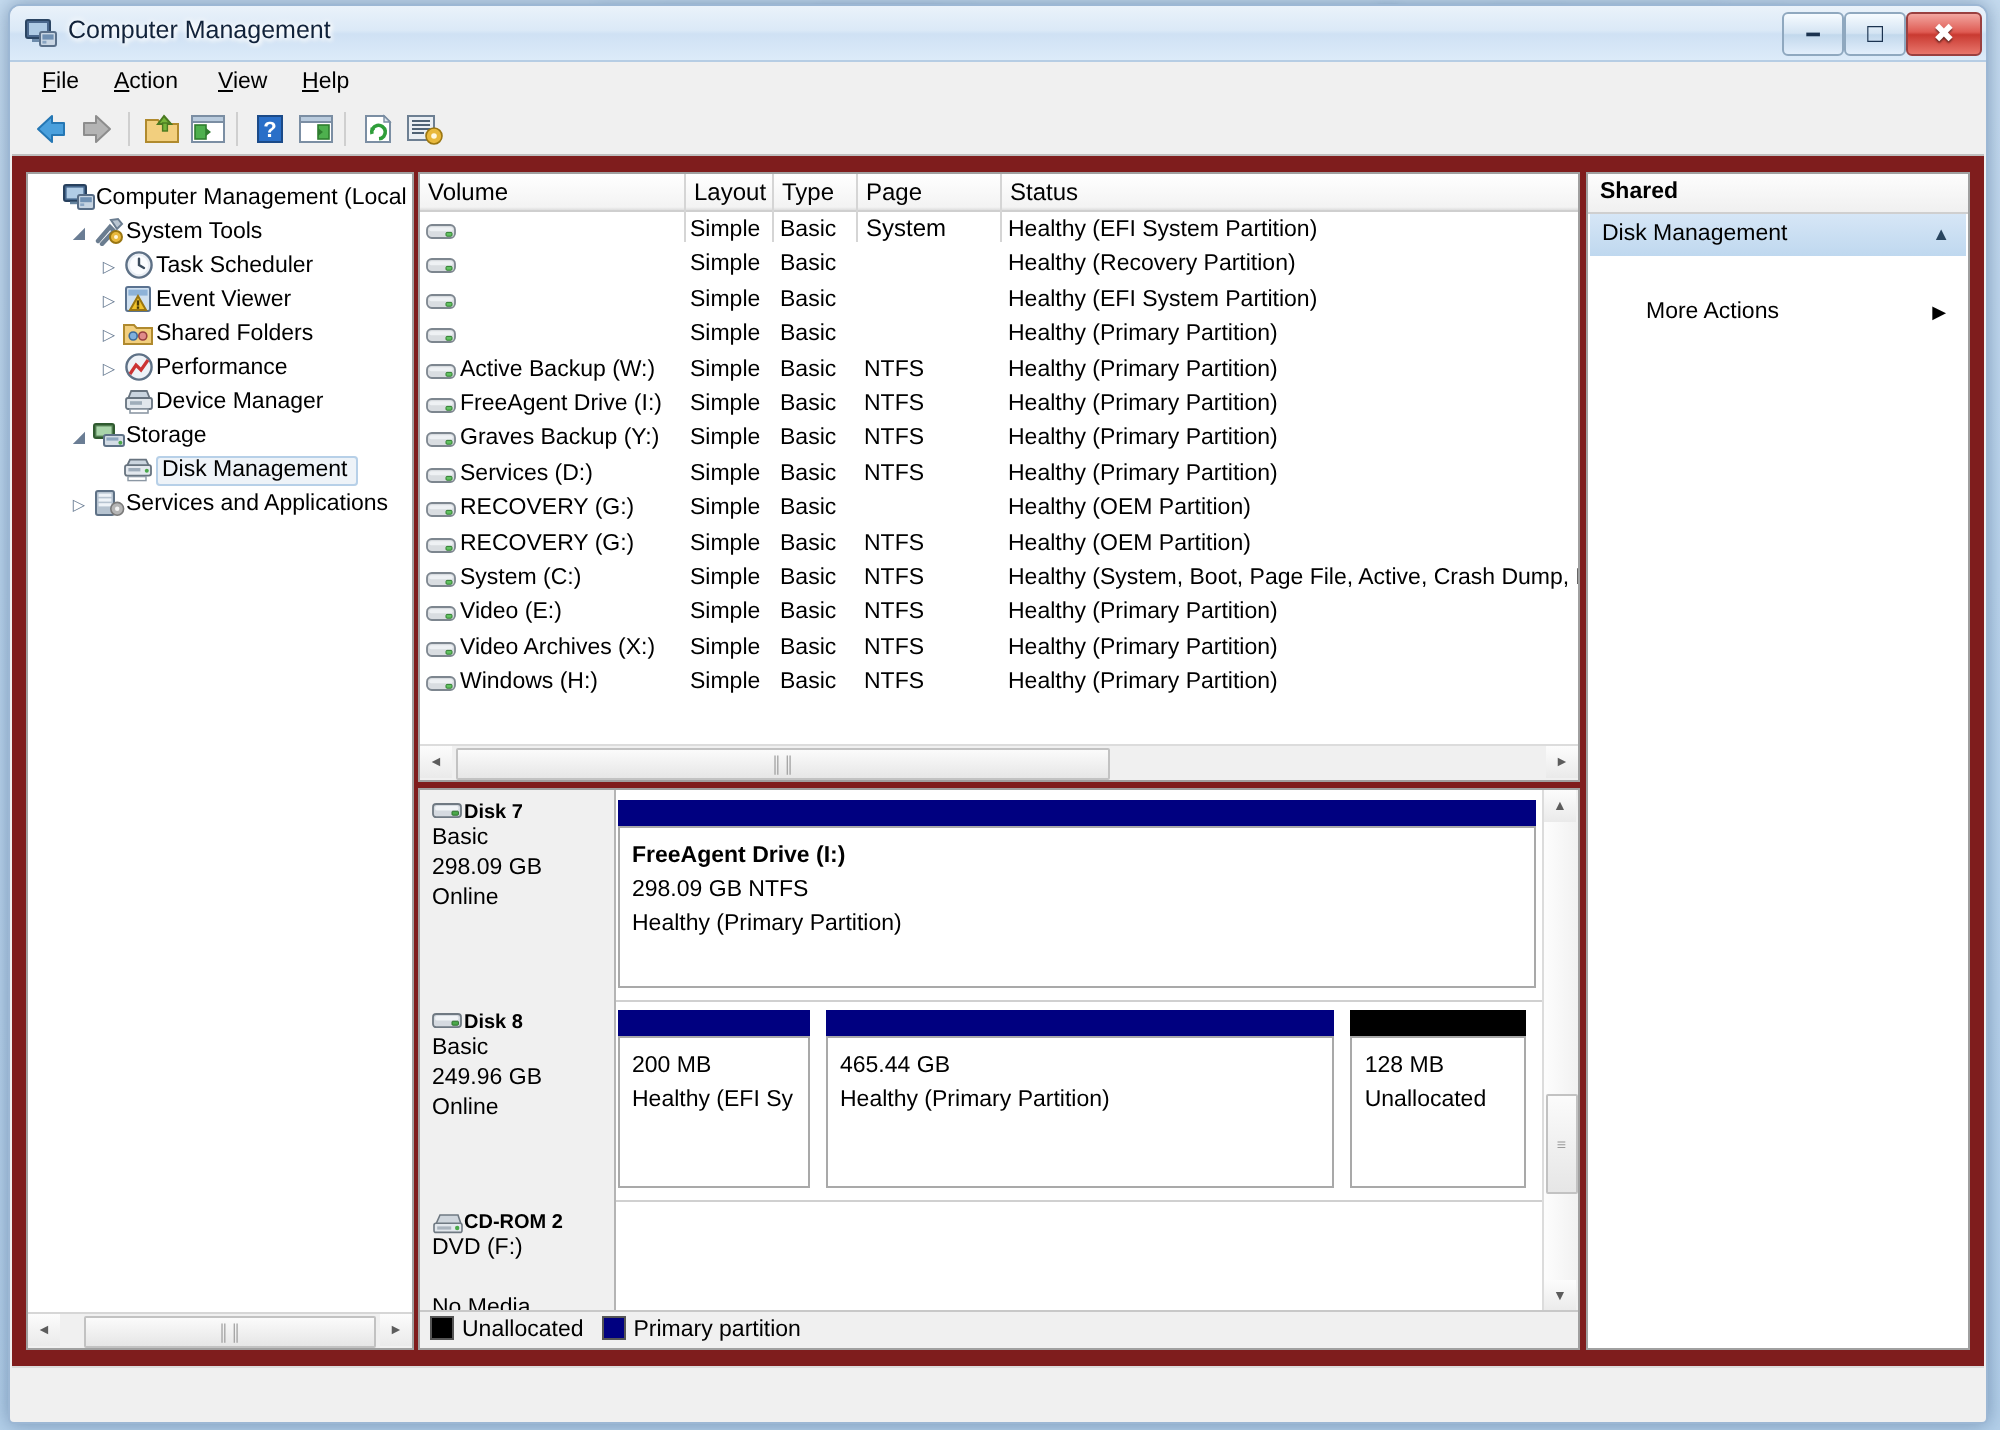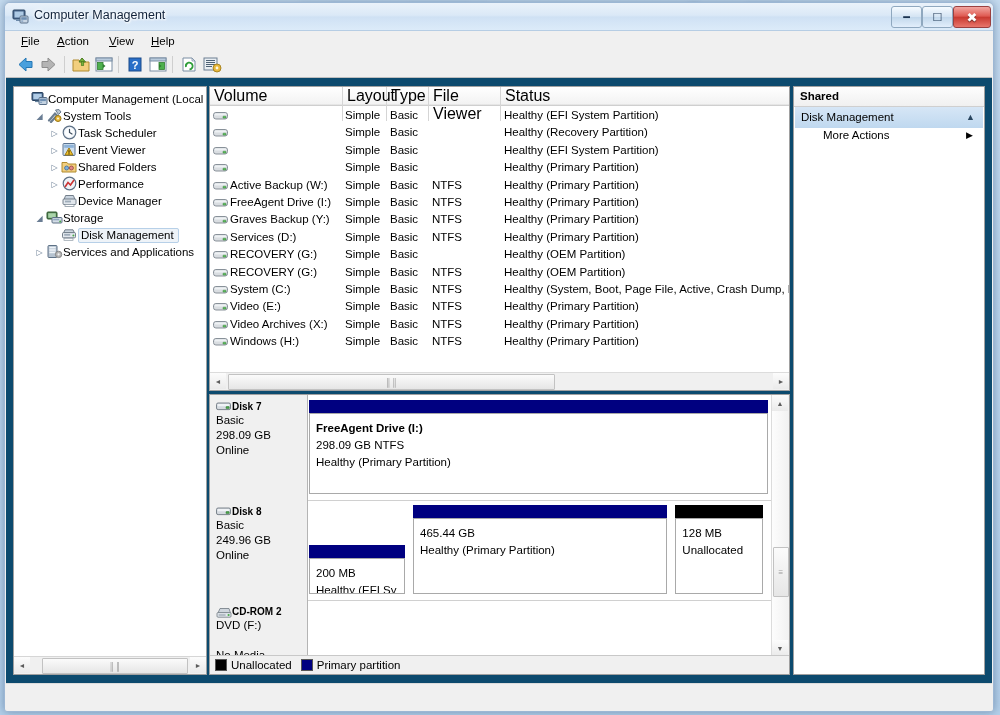--- a/index.html
+++ b/index.html
@@ -41,21 +41,21 @@
     background:#f0f0f0;border-bottom:1px solid #e2e2e2;}
   .menuitem{position:absolute;top:3px;height:15px;padding:0 7px;line-height:15px;
     font-size:11.5px;cursor:default;}
   .menuitem u{text-decoration:underline;}
   
   #toolbar{position:absolute;left:1px;top:49px;right:1px;height:25px;
     background:#f0f0f0;border-bottom:1px solid #bfbfbf;}
   .tb{position:absolute;top:3px;width:20px;height:19px;cursor:default;}
   .tbsep{position:absolute;top:4px;width:1px;height:17px;background:#cfcfcf;}
   
-  #content{position:absolute;left:1px;top:75px;right:1px;bottom:28px;background:#0c4a6e;}
+  #content{position:absolute;left:1px;top:75px;right:1px;bottom:28px;background:#7f1d1d;}
   
   #tree{position:absolute;left:7px;top:8px;width:192px;bottom:8px;
     background:#fff;border:1px solid #a0a0a0;overflow:hidden;}
   .tnode{position:absolute;left:0;height:17px;line-height:17px;white-space:nowrap;
     font-size:11.5px;cursor:default;}
   .tnode .exp{display:inline-block;width:13px;text-align:center;
     font-size:8px;color:#6a7d94;vertical-align:middle;}
   .tnode .ico{display:inline-block;width:17px;height:15px;vertical-align:middle;
     position:relative;top:-1px;}
   .tnode .lbl{vertical-align:middle;}
@@ -64,21 +64,21 @@
   #treehs{position:absolute;left:0;right:0;bottom:0;height:17px;
     background:#f0f0f0;border-top:1px solid #d6d6d6;}
   
   #mid{position:absolute;left:203px;top:8px;right:202px;bottom:8px;}
   #vollist{position:absolute;left:0;top:0;right:0;height:303px;
     background:#fff;border:1px solid #a0a0a0;overflow:hidden;}
   #volhead{position:absolute;left:0;top:0;right:0;height:18px;
     background:linear-gradient(180deg,#ffffff,#f3f3f3 92%,#dedede);
     border-bottom:1px solid #cfcfcf;}
   .vh{position:absolute;top:0;height:34px;line-height:18px;padding-left:4px;
-    font-size:16px;border-right:1px solid #d5d5d5;box-sizing:border-box;cursor:default;}
+    font-size:12px;border-right:1px solid #d5d5d5;box-sizing:border-box;cursor:default;}
   .vrow{position:absolute;left:0;right:0;height:17px;cursor:default;}
   .vc{position:absolute;top:0;height:17px;line-height:17px;font-size:11.5px;
     white-space:nowrap;overflow:hidden;}
   .drvico{position:absolute;left:3px;top:4px;width:15px;height:10px;}
   #volhs{position:absolute;left:0;right:0;bottom:0;height:17px;background:#f0f0f0;}
   
   #graph{position:absolute;left:0;top:308px;right:0;bottom:0;
     background:#fff;border:1px solid #a0a0a0;overflow:hidden;}
   .diskrow{position:absolute;left:0;right:17px;border-bottom:1px solid #d0d0d0;}
   .diskinfo{position:absolute;left:0;top:0;bottom:0;width:98px;
@@ -322,21 +322,21 @@
       </div>
     </div>
 
     <div id="mid">
 
       <div id="vollist">
         <div id="volhead">
           <div class="vh" style="left:0;width:133px">Volume</div>
           <div class="vh" style="left:133px;width:44px">Layout</div>
           <div class="vh" style="left:177px;width:42px">Type</div>
-          <div class="vh" style="left:219px;width:72px">File Viewer</div>
+          <div class="vh" style="left:219px;width:72px">Page System</div>
           <div class="vh" style="left:291px;right:0;border-right:none">Status</div>
         </div>
         <div id="vol-rows">
             <div class="vrow" style="top: 20px;">
               <span class="drvico"><svg width="15" height="10" viewBox="0 0 15 10">
                   <rect x="0.5" y="1.5" width="14" height="6.5" rx="2.4" fill="#d9dde1" stroke="#7d868f" stroke-width="0.9"></rect>
                   <rect x="1.6" y="2.6" width="11.8" height="2" rx="1" fill="#eef1f4"></rect>
                   <rect x="10" y="5.2" width="3" height="1.9" rx="0.5" fill="#62c262" stroke="#2f7d2f" stroke-width="0.5"></rect>
                 </svg></span>
               <div class="vc" style="left: 20px; width: 113px;"></div>
@@ -541,21 +541,21 @@
                 <div class="dn"><span class="diskicon"><svg width="15" height="11" viewBox="0 0 15 11">
                       <rect x="0.5" y="2" width="14" height="6.6" rx="1.6" fill="#d5dae0" stroke="#6f7982" stroke-width="0.9"></rect>
                       <rect x="1.6" y="3" width="11.6" height="2.2" rx="0.8" fill="#f0f3f6"></rect>
                       <rect x="10" y="5.6" width="3.2" height="2" rx="0.4" fill="#4aa84a" stroke="#2b6f2b" stroke-width="0.5"></rect>
                     </svg></span><span>Disk 8</span></div>
                 <div class="dl">Basic</div>
                 <div class="dl">249.96 GB</div>
                 <div class="dl">Online</div>
               </div>
               <div class="partarea">
-                <div class="part" style="left: calc(0% + 0px); width: calc(21.6% - 4px); margin-top: 40px;">
+                <div class="part" style="left: calc(0% + 0px); width: calc(21.6% - 4px);">
                   <div class="partcap" style="background: rgb(0, 0, 128);"></div>
                   <div class="partbody">
                     <div class="pt">200 MB</div>
                     <div class="pt">Healthy (EFI Sy</div>
                   </div>
                 </div>
                 <div class="part" style="left: calc(21.6% + 4px); width: calc(55.8% - 4px);">
                   <div class="partcap" style="background: rgb(0, 0, 128);"></div>
                   <div class="partbody">
                     <div class="pt">465.44 GB</div>
@@ -600,21 +600,21 @@
     </div>
 
     <div id="actions">
       <div id="actions-title">Shared</div>
 
       <div class="actgrp" style="top:20px">
         <span class="t">Disk Management</span>
         <span class="chev" style="line-height:21px">▲</span>
       </div>
 
-      <div class="actitem" style="top:38px">
+      <div class="actitem" style="top:59px">
         <span class="t">More Actions</span>
         <span class="arw" style="line-height:20px">▶</span>
       </div>
     </div>
   </div>
 
   <div id="statusbar"></div>
 </div>
 
 </body></html>

